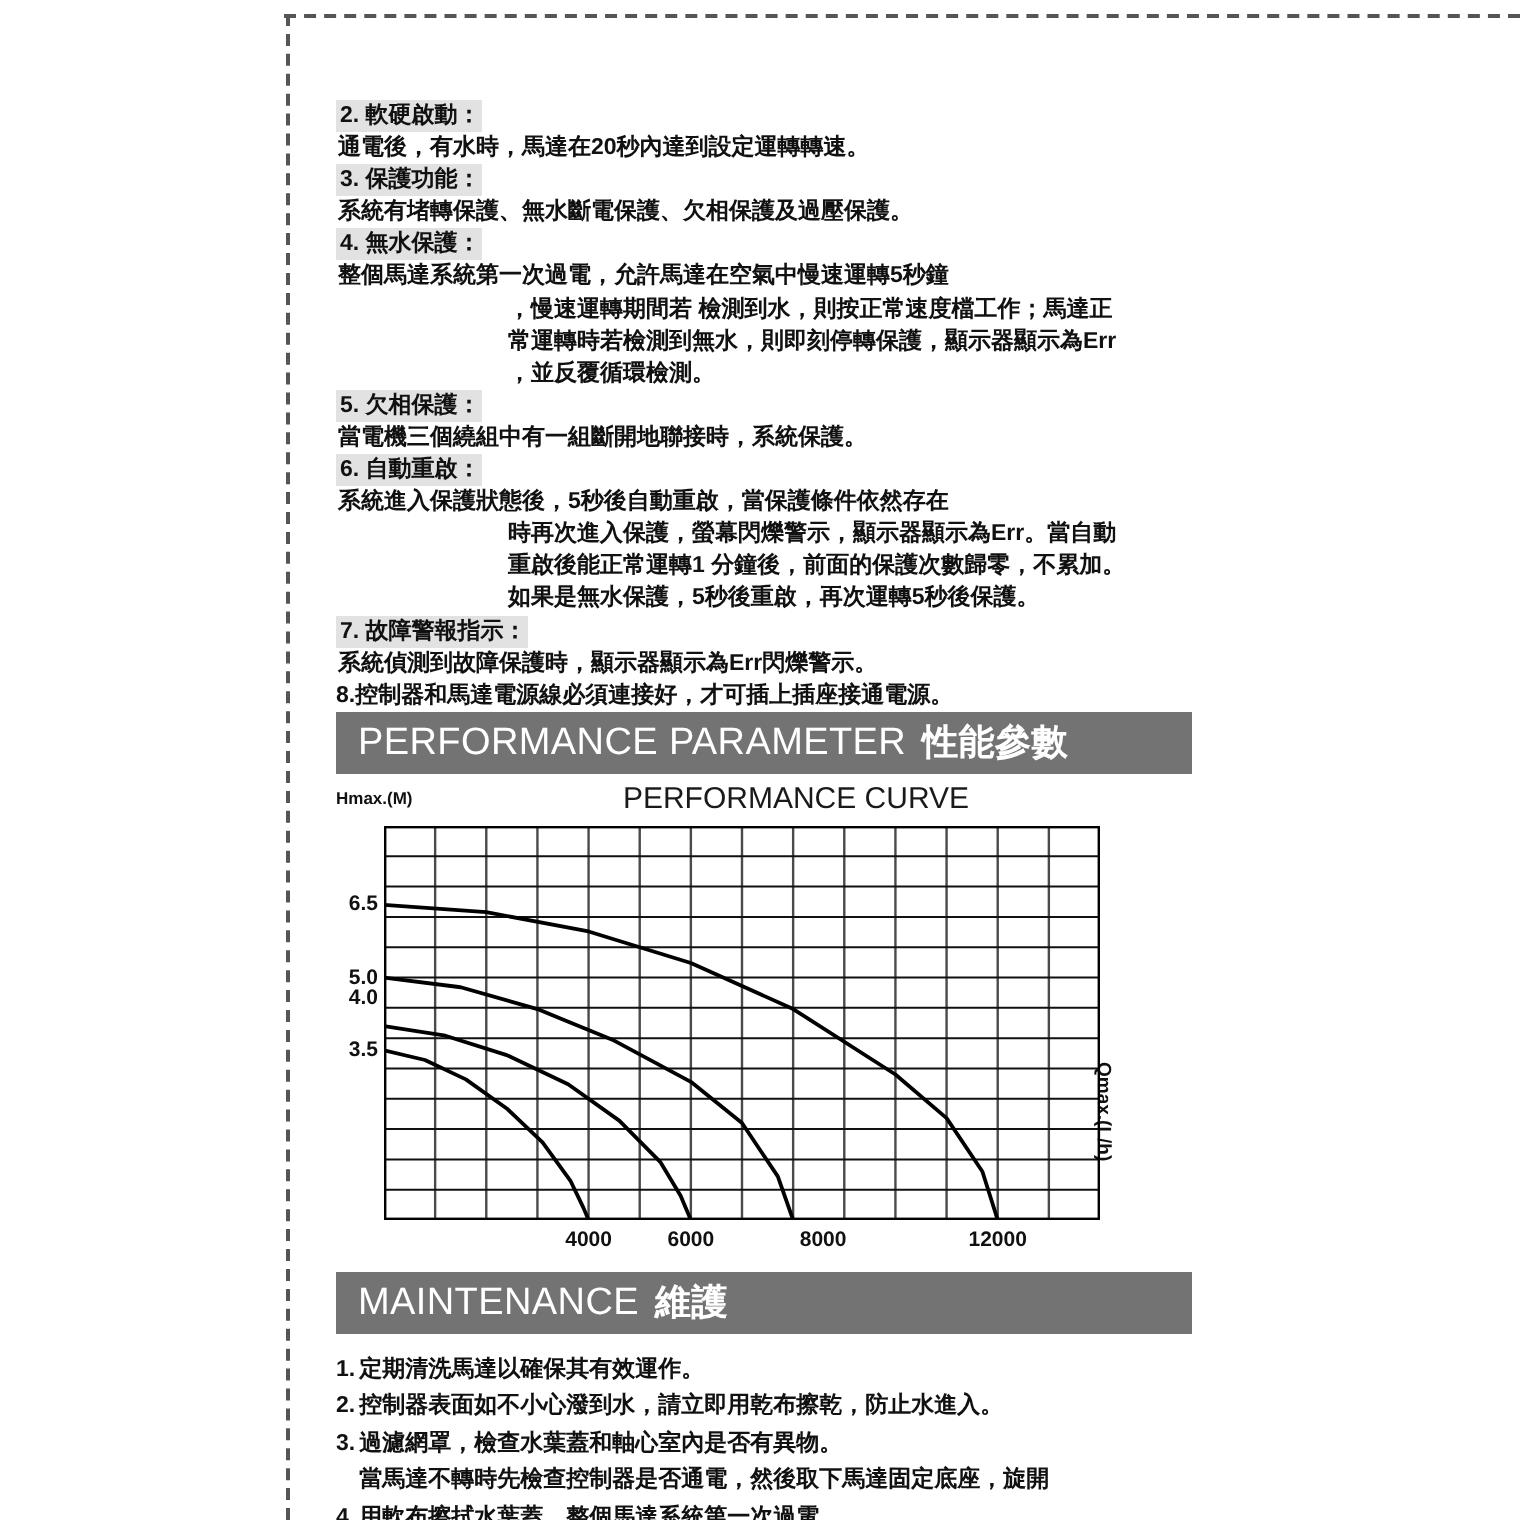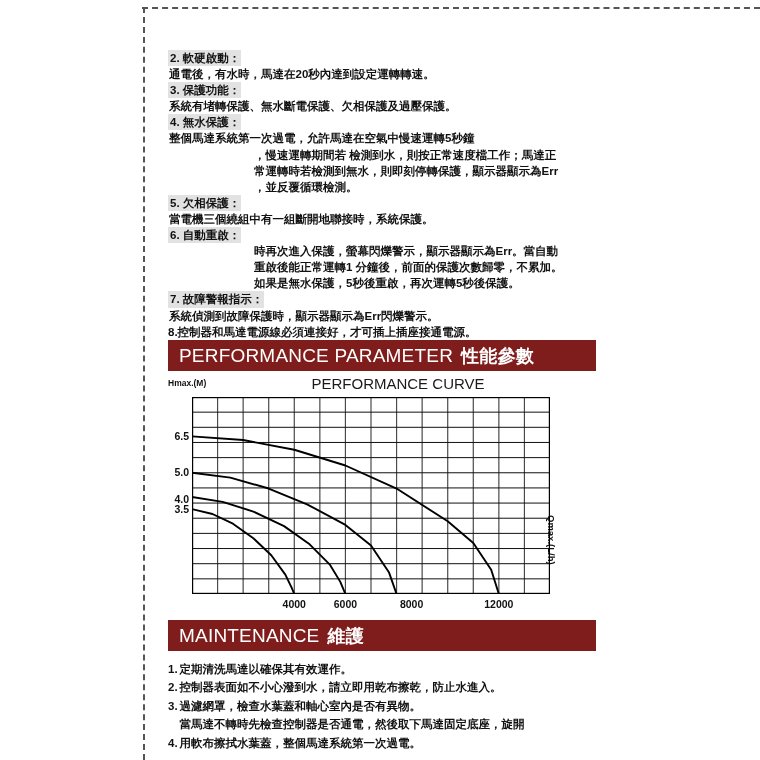--- a/index.html
+++ b/index.html
@@ -69,21 +69,21 @@
   .spec-cont {
     padding-left: 86px;
     white-space: normal;
   }
   .spec-plain {
     padding-left: 0px;
   }
 
   
   .bar {
-    background: #7f1d1d;
+    background: #737373;
     color: #ffffff;
     height: 31px;
     line-height: 31px;
     padding-left: 11px;
     font-size: 19px;
     letter-spacing: 0.2px;
     box-sizing: border-box;
     white-space: nowrap;
   }
   .bar .cjk {
@@ -199,20 +199,21 @@
         </div>
         <div class="spec-cont">，慢速運轉期間若 檢測到水，則按正常速度檔工作；馬達正</div>
         <div class="spec-cont">常運轉時若檢測到無水，則即刻停轉保護，顯示器顯示為Err</div>
         <div class="spec-cont">，並反覆循環檢測。</div>
         <div class="spec-row">
           <span class="spec-key">5. 欠相保護：</span>
           <span class="spec-val">當電機三個繞組中有一組斷開地聯接時，系統保護。</span>
         </div>
         <div class="spec-row">
           <span class="spec-key">6. 自動重啟：</span>
+          <span class="spec-val">系統進入保護狀態後，5秒後自動重啟，當保護條件依然存在</span>
         </div>
         <div class="spec-cont">時再次進入保護，螢幕閃爍警示，顯示器顯示為Err。當自動</div>
         <div class="spec-cont">重啟後能正常運轉1 分鐘後，前面的保護次數歸零，不累加。</div>
         <div class="spec-cont">如果是無水保護，5秒後重啟，再次運轉5秒後保護。</div>
         <div class="spec-row">
           <span class="spec-key">7. 故障警報指示：</span>
           <span class="spec-val">系統偵測到故障保護時，顯示器顯示為Err閃爍警示。</span>
         </div>
         <div class="spec-plain">8.控制器和馬達電源線必須連接好，才可插上插座接通電源。</div>
       </div>
@@ -255,21 +256,21 @@
               <line y1="181.84615384615384" y2="181.84615384615384" x1="0" x2="358" stroke="#111" stroke-width="1"></line>
             </g>
             <rect x="0" y="0" width="358" height="197" fill="none" stroke="#000" stroke-width="2.4"></rect>
             <path d="M0.00 39.40 L51.14 43.04 L102.29 52.74 L153.43 68.50 L204.57 91.53 L255.71 124.26 L281.29 146.08 L299.19 172.75 L306.86 197.00" fill="none" stroke="#000" stroke-width="1.9" stroke-linecap="round" stroke-linejoin="round"></path>
             <path d="M0.00 75.77 L38.36 80.62 L76.71 91.53 L115.07 107.29 L153.43 127.90 L179.00 148.51 L196.90 175.18 L204.57 197.00" fill="none" stroke="#000" stroke-width="1.9" stroke-linecap="round" stroke-linejoin="round"></path>
             <path d="M0.00 100.02 L30.69 104.86 L61.37 114.56 L92.06 129.11 L117.63 147.30 L138.09 167.90 L148.31 184.88 L153.43 197.00" fill="none" stroke="#000" stroke-width="1.9" stroke-linecap="round" stroke-linejoin="round"></path>
             <path d="M0.00 112.14 L20.46 116.99 L40.91 126.69 L61.37 141.23 L79.27 158.21 L93.34 177.60 L99.73 190.94 L102.29 197.00" fill="none" stroke="#000" stroke-width="1.9" stroke-linecap="round" stroke-linejoin="round"></path>
           </svg>
           <div class="ytick" style="top: 39.4px;">6.5</div>
           <div class="ytick" style="top: 75.7692px;">5.0</div>
-          <div class="ytick" style="top: 102px;">4.0</div>
+          <div class="ytick" style="top: 86px;">4.0</div>
           <div class="ytick" style="top: 112.138px;">3.5</div>
           <div class="xtick" style="left: 102.286px;">4000</div>
           <div class="xtick" style="left: 153.429px;">6000</div>
           <div class="xtick" style="left: 204.571px; margin-left: 15px;">8000</div>
           <div class="xtick" style="left: 306.857px;">12000</div>
         </div>
     </div>
 
     <div class="bar">
       <span>MAINTENANCE</span><span class="cjk">維護</span>

